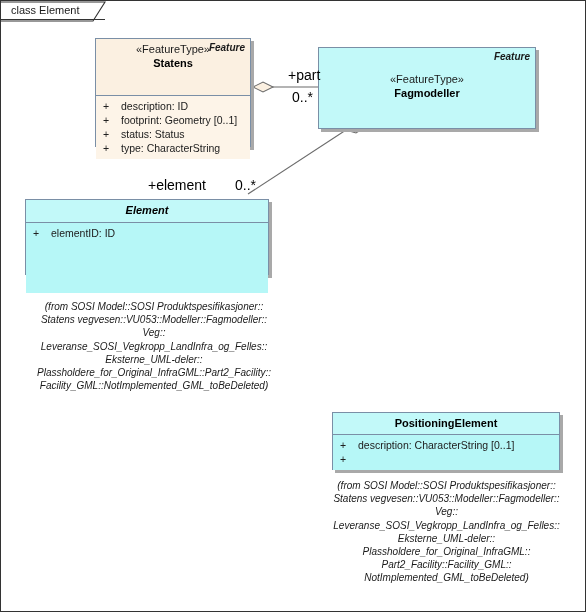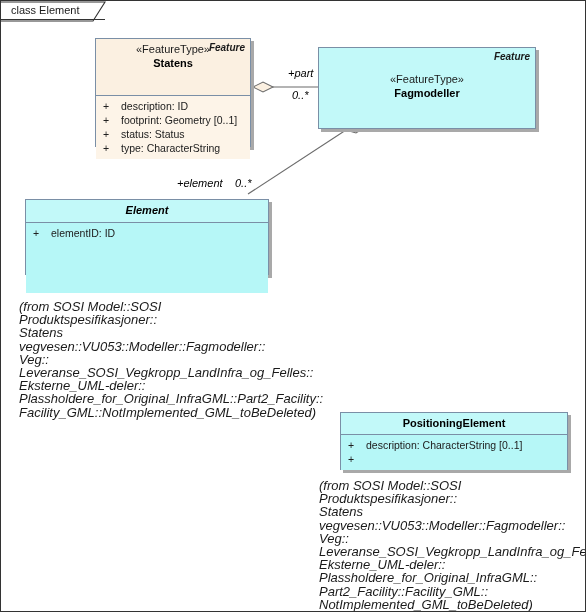--- a/index.html
+++ b/index.html
@@ -139,55 +139,54 @@
   }
   #box-facilitypart .cls-head { height: 80px; padding-top: 24px; }
 
   #box-element {
     left: 24px; top: 198px; width: 244px; height: 76px;
   }
   #box-element .cls-head { height: 22px; }
   #box-element .cls-attrs { height: 71px; }
 
   #box-positioning {
-    left: 339px; top: 411px; width: 228px; height: 58px;
+    left: 331px; top: 411px; width: 228px; height: 58px;
   }
   #box-positioning .cls-head { height: 21px; }
   #box-positioning .cls-attrs { height: 36px; }
 
   
   .footnote {
     position: absolute;
     z-index: 3;
-    font-size: 13px;
+    font-size: 10px;
     font-style: italic;
     color: #1a1a1a;
     line-height: 13.2px;
-    text-align: left;
+    text-align: center;
     white-space: pre-line;
   }
   #note-element {
     left: 18px; top: 299px; width: 270px;
   }
   #note-positioning {
     left: 318px; top: 478px; width: 255px;
   }
 
   
   .conn-label {
     position: absolute;
     z-index: 4;
-    font-size: 11px;
+    font-size: 14px;
     color: #000000;
     white-space: nowrap;
-    font-style: italic;
   }
   #lbl-part      { left: 287px; top: 66px; }
   #lbl-part-mult { left: 291px; top: 88px; }
-  #lbl-element      { left: 176px; top: 176px; }
+  #lbl-element      { left: 147px; top: 176px; }
   #lbl-element-mult { left: 234px; top: 176px; }
 </style>
 </head>
 <body>
 
 <div id="canvas">
 
   <div id="title-tab">
     <span>class Element</span>
   </div>

